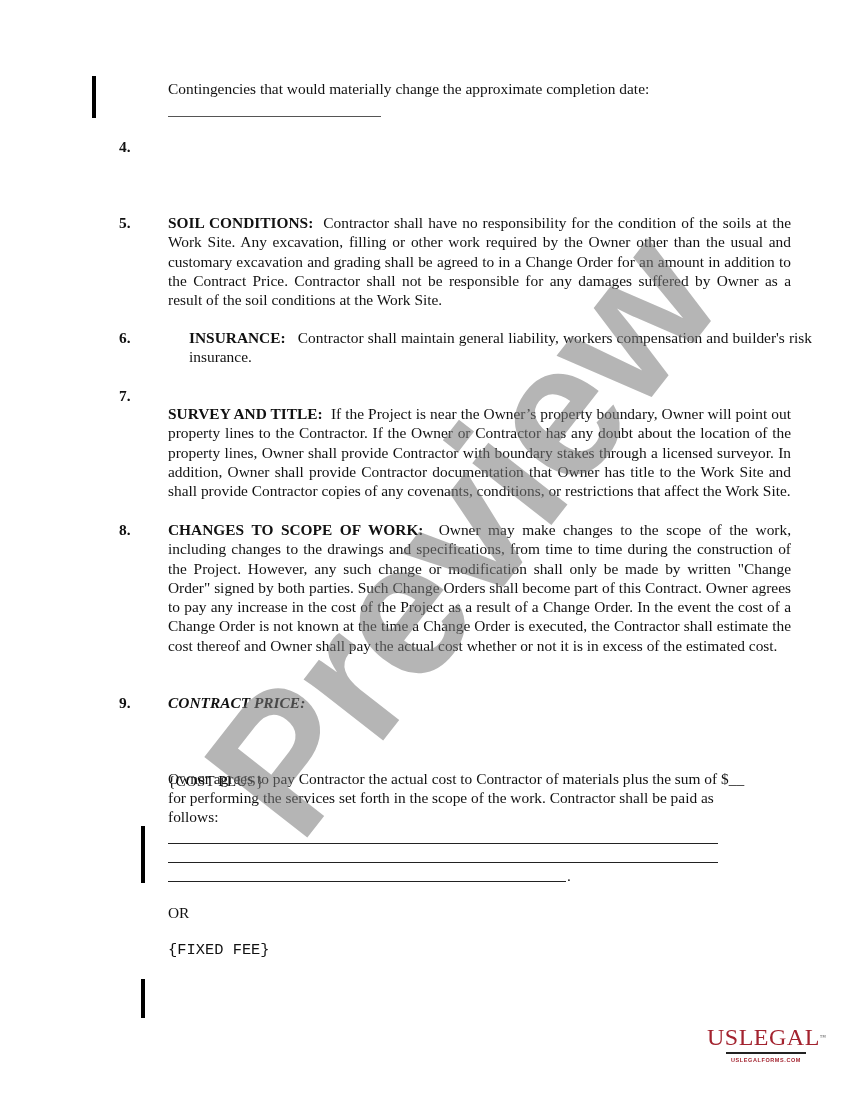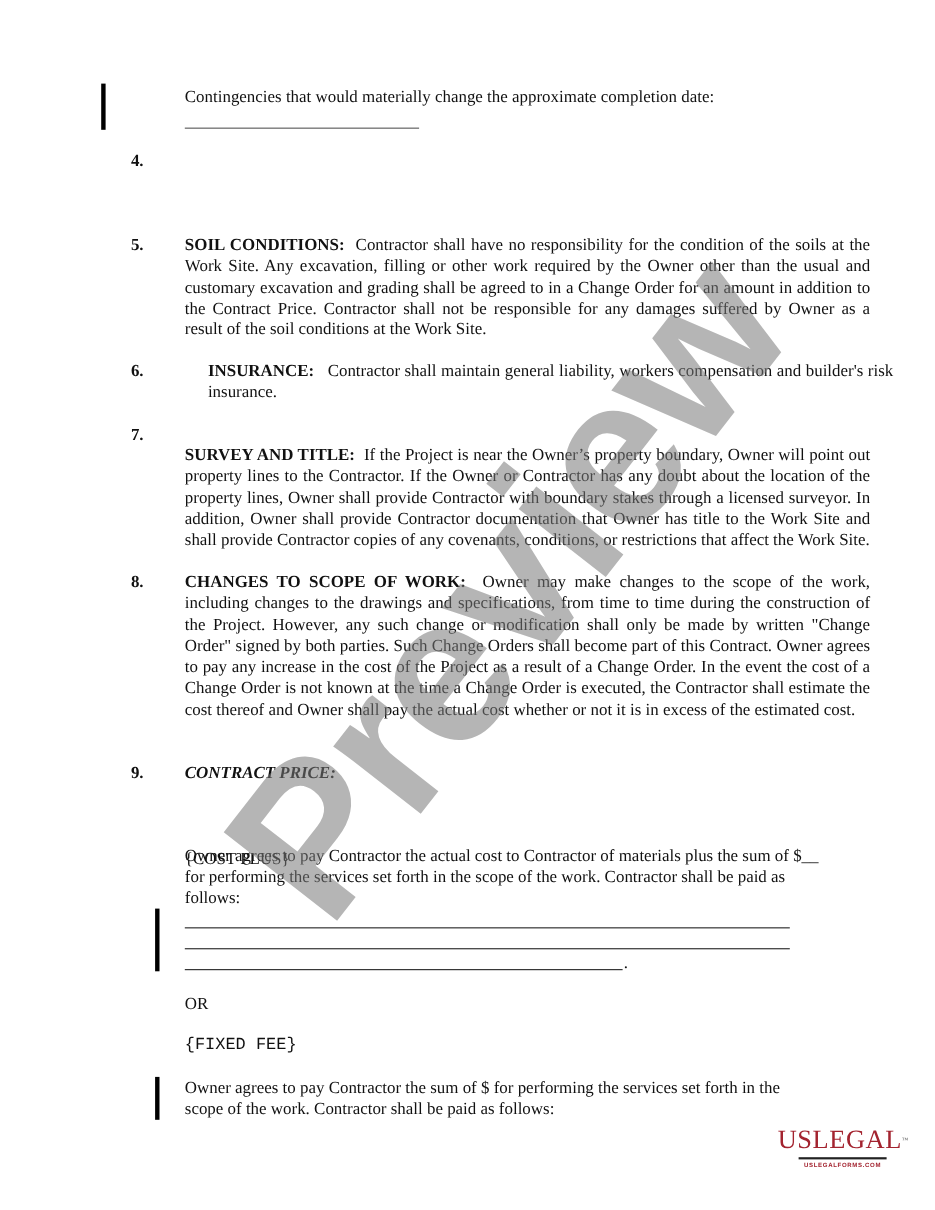--- a/index.html
+++ b/index.html
@@ -79,22 +79,20 @@
   <div class="rule" style="left:168px; top:843px; width:550px;"></div>
   <div class="rule" style="left:168px; top:862px; width:550px;"></div>
   <div class="rule" style="left:168px; top:881px; width:398px;"></div>
   <div class="text" style="left:567px; top:866px;">.</div>
 
   <div class="text" style="left:168px; top:903px;">OR</div>
 
   <div class="text" style="left:168px; top:941px;font-family:Liberation Mono, monospace;">{FIXED FEE}</div>
 
   <div class="change-bar" style="left:141px; top:979px; height:39px;"></div>
-  <div class="text" style="left:168px; top:980px; white-space:nowrap;">Owner agrees to pay Contractor the sum of $ for performing the services set forth in the</div>
-  <div class="text" style="left:168px; top:999px; white-space:nowrap;">scope of the work.  Contractor shall be paid as follows:</div>
 
   <div class="watermark">Preview</div>
 
   <div class="logo">
     <div class="logo-main">
       <span>USLEGAL</span><span class="tm">™</span>
     </div>
     <div class="logo-wing"></div>
     <div class="logo-sub">USLEGALFORMS.COM</div>
   </div>

